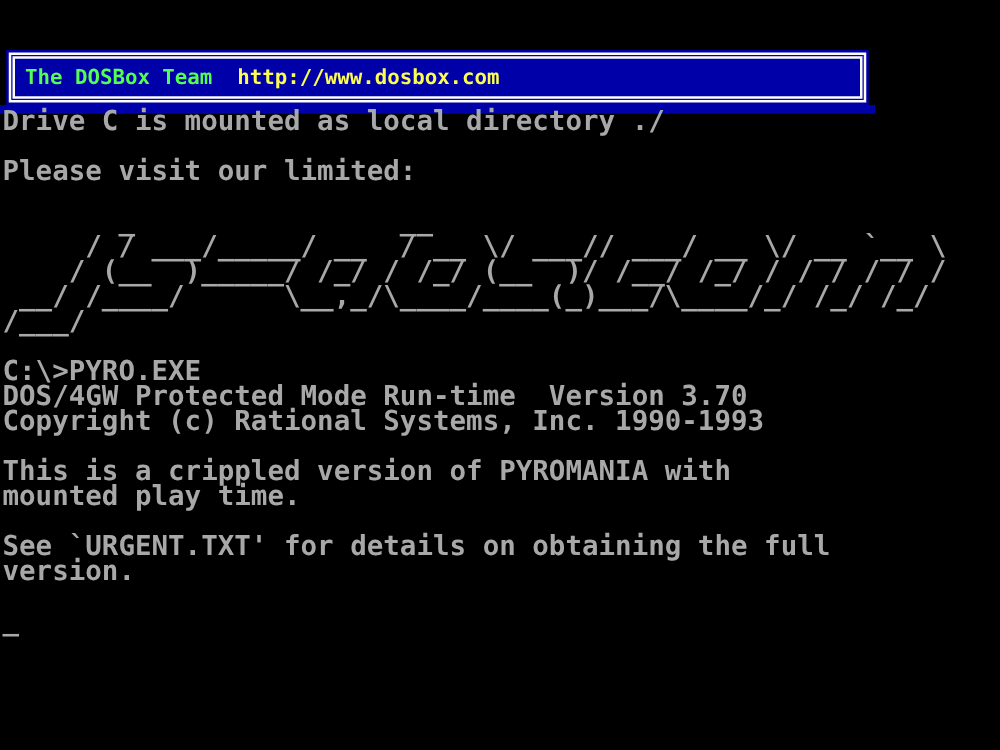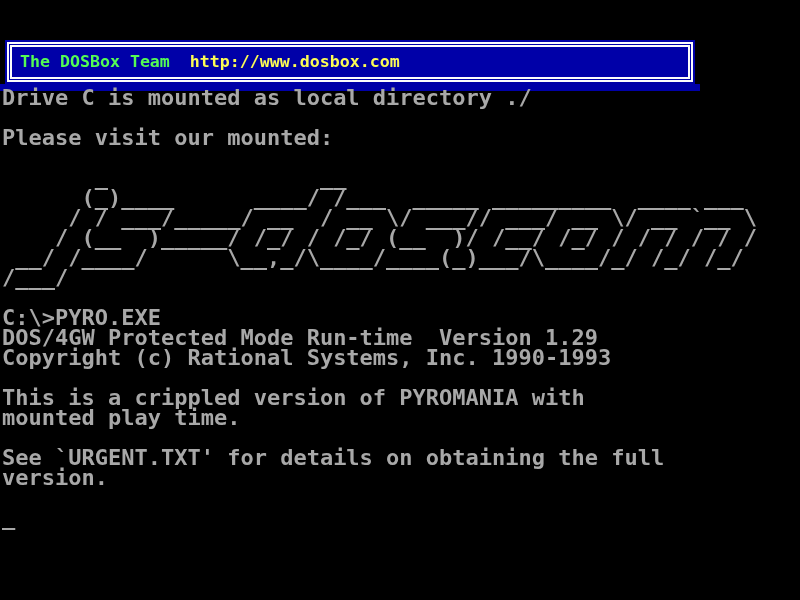--- a/index.html
+++ b/index.html
@@ -78,31 +78,30 @@
   <div class="banner">
     <div class="banner-frame">
       <div class="banner-text"><span class="banner-team">The DOSBox Team</span><span class="banner-url">http://www.dosbox.com</span></div>
     </div>
   </div>
   <div class="banner-shadow"></div>
 
   <div class="term">
     <div class="line">Drive C is mounted as local directory ./</div>
     <div class="line"></div>
-    <div class="line">Please visit our mounted:</div>
+    <div class="line">Please visit our limited:</div>
     <div class="line"></div>
     <div class="line">       _                __</div>
-    <div class="line">      (_)____      ____/ /___  _____ _________  ____ ___</div>
     <div class="line">     / / ___/_____/ __  / __ \/ ___// ___/ __ \/ __ `__ \</div>
     <div class="line">    / (__  )_____/ /_/ / /_/ (__  )/ /__/ /_/ / / / / / /</div>
     <div class="line"> __/ /____/      \__,_/\____/____(_)___/\____/_/ /_/ /_/</div>
     <div class="line">/___/</div>
     <div class="line"></div>
     <div class="line">C:\&gt;PYRO.EXE</div>
-    <div class="line">DOS/4GW Protected Mode Run-time  Version 1.29</div>
+    <div class="line">DOS/4GW Protected Mode Run-time  Version 3.70</div>
     <div class="line">Copyright (c) Rational Systems, Inc. 1990-1993</div>
     <div class="line"></div>
     <div class="line">This is a crippled version of PYROMANIA with</div>
     <div class="line">mounted play time.</div>
     <div class="line"></div>
     <div class="line">See `URGENT.TXT' for details on obtaining the full</div>
     <div class="line">version.</div>
     <div class="line"></div>
     <div class="cursor-line">_</div>
   </div>

